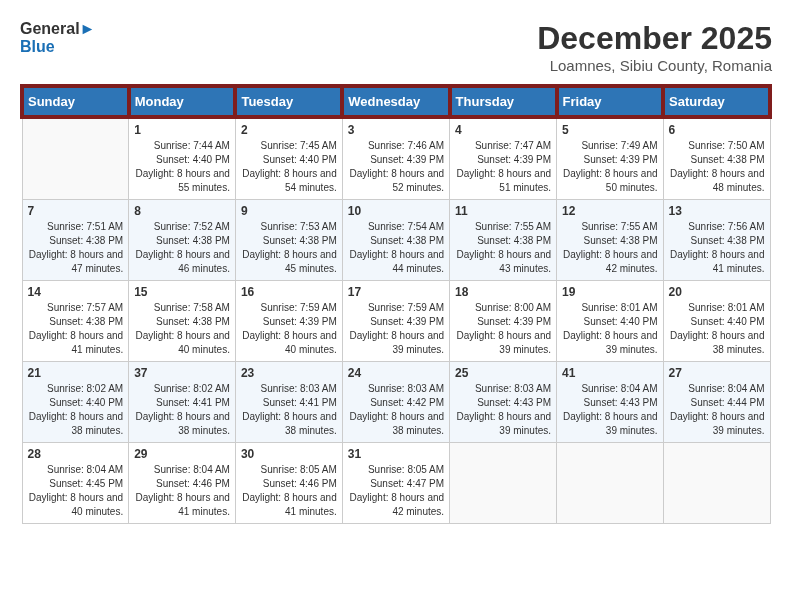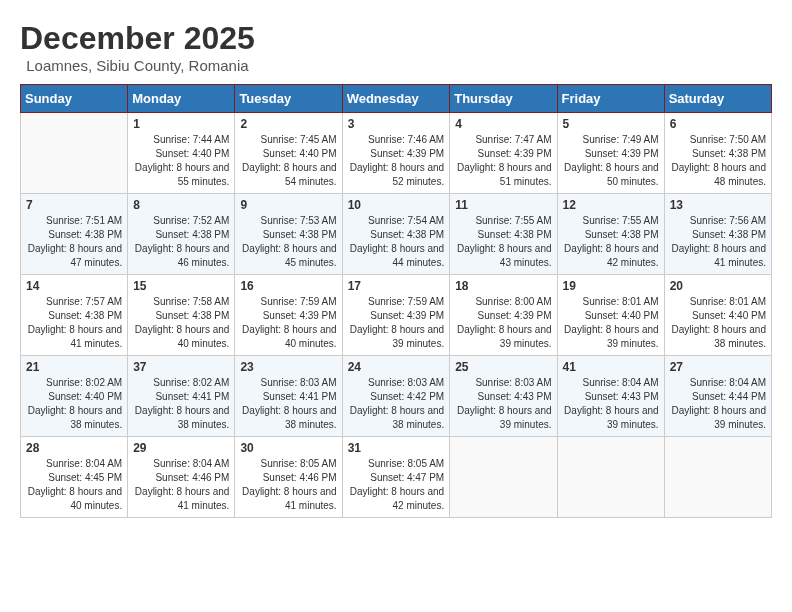--- a/index.html
+++ b/index.html
@@ -15,21 +15,21 @@
       justify-content: space-between;
       align-items: flex-start;
       margin-bottom: 10px;
     }
     .logo {
       display: flex;
       align-items: center;
       gap: 4px;
     }
     .title-block {
-      text-align: center;
+      text-align: right;
     }
     .main-title {
       font-size: 32px;
       font-weight: bold;
       color: #333;
     }
     .subtitle {
       font-size: 15px;
       color: #555;
     }
@@ -37,21 +37,21 @@
       width: 100%;
       border-collapse: collapse;
       border: 1px solid #ccc;
     }
     .calendar th {
       background-color: #2e75b6;
       color: #fff;
       font-size: 13px;
       padding: 6px 4px;
       text-align: left;
-      border: 1px solid #7f1d1d;
+      border: 4px solid #7f1d1d;
     }
     .calendar td {
       vertical-align: top;
       border: 1px solid #ccc;
       padding: 4px 5px;
       width: 108px;
       min-height: 80px;
       font-size: 10.5px;
       color: #333;
     }
@@ -71,20 +71,26 @@
     }
     .row-alt td {
       background-color: #f2f7fc;
     }
   </style>
 </head>
 <body>
 
 <div>
   <div class="header-section">
+    <div class="logo">
+  <div style="display:flex;flex-direction:column;line-height:1.1;">
+    <span style="font-size:16px;font-weight:bold;color:#333;">General<span style="color:#1a6fb5;">►</span></span>
+    <span style="font-size:16px;font-weight:bold;color:#1a6fb5;">Blue</span>
+  </div>
+</div>
     <div class="title-block">
       <div class="main-title">December 2025</div>
       <div class="subtitle">Loamnes, Sibiu County, Romania</div>
     </div>
   </div>
 
   <table class="calendar">
     <thead>
       <tr>
       <th>Sunday</th>

